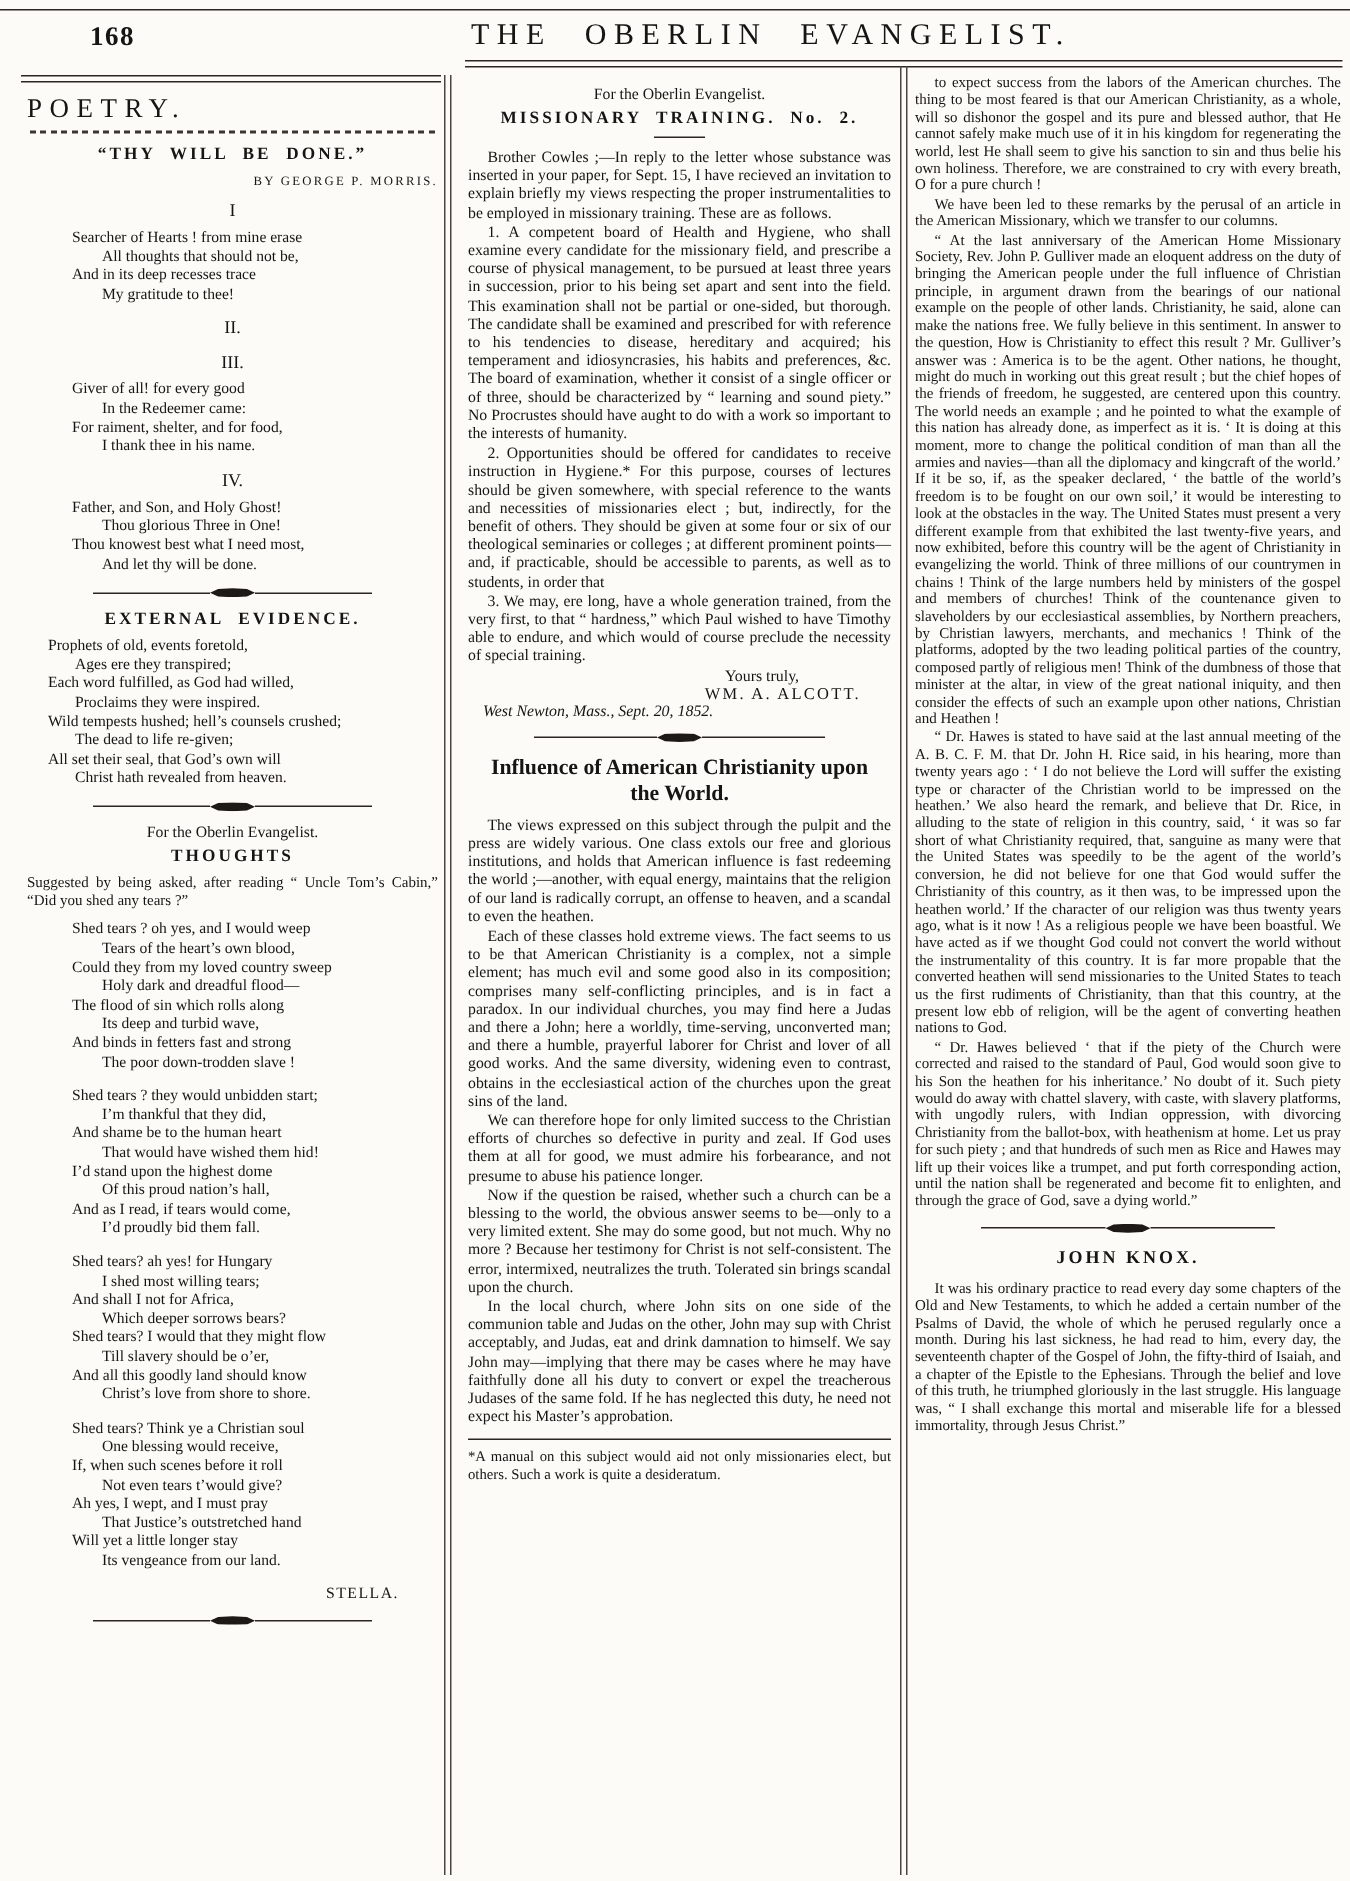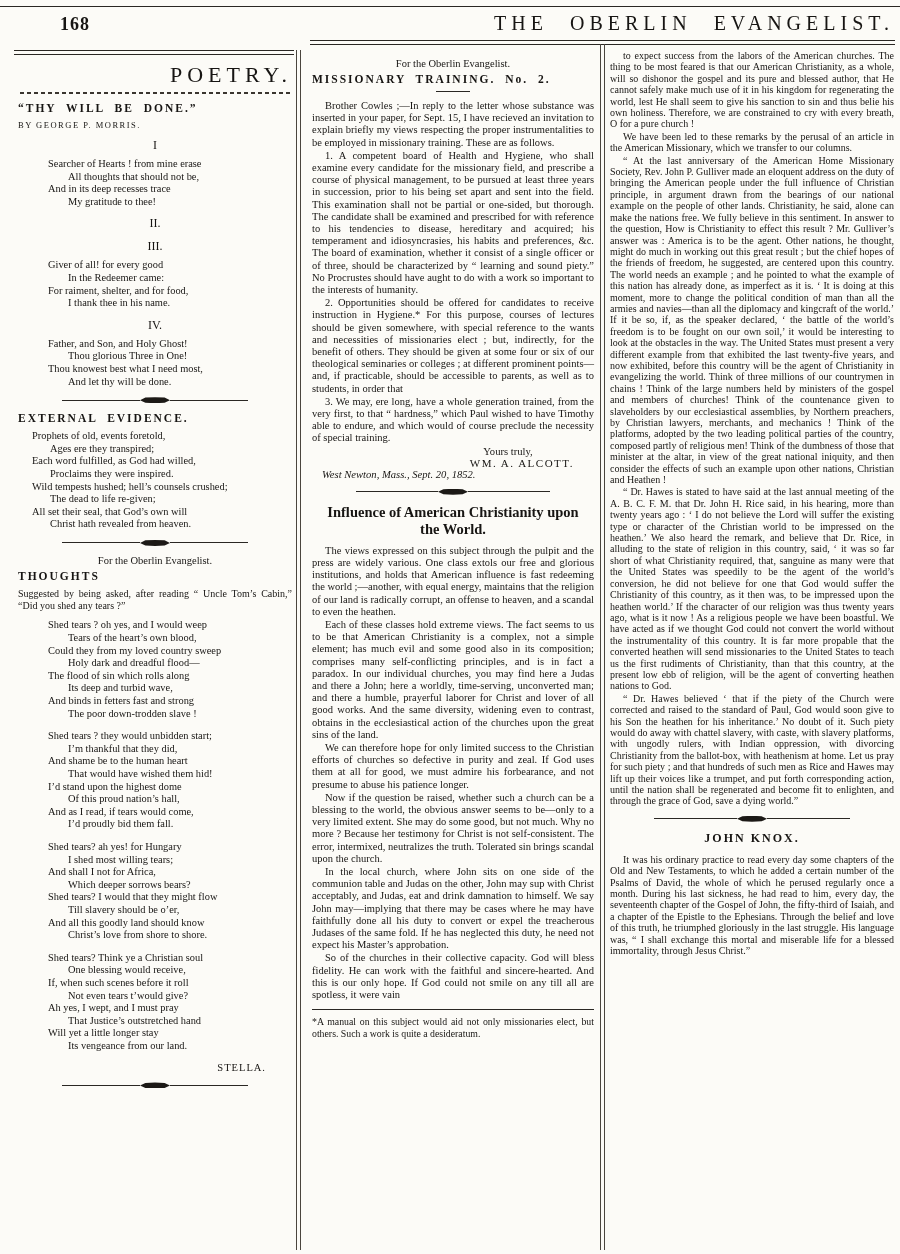--- a/index.html
+++ b/index.html
@@ -6,35 +6,35 @@
   body{
     width:900px;height:1254px;position:relative;overflow:hidden;
     background:#fcfbf7;color:#171513;
     font-family:"Liberation Serif","DejaVu Serif",serif;
     -webkit-font-smoothing:antialiased;
   }
   .rule{position:absolute;border-top:1px solid #2a2723;}
   .rule-double{position:absolute;height:3px;border-top:1px solid #2a2723;border-bottom:1px solid #2a2723;}
   .vdiv{position:absolute;width:3px;border-left:1px solid #4a453e;border-right:1px solid #4a453e;}
   .page-number{position:absolute;left:24px;top:14px;font-size:18px;font-weight:bold;letter-spacing:1px;margin-left:36px;}
-  .masthead{position:absolute;left:314px;top:12px;width:580px;text-align:right;
+  .masthead{position:absolute;left:314px;top:12px;width:580px;text-align:left;
     font-size:20px;letter-spacing:5px;word-spacing:12px;}
   .col{position:absolute;}
   .col-left{left:18px;top:60px;width:274px;}
   .col-mid{left:312px;top:52px;width:282px;}
   .col-right{left:610px;top:50px;width:284px;}
 
   .body-text{font-size:10.5px;line-height:12.2px;text-align:justify;}
   .col-right .body-text .para{font-size:10px;line-height:11.4px;}
   .para{text-indent:13px;margin:0 0 1px 0;}
 
-  .section-title{text-align:right;font-size:22px;letter-spacing:5px;margin:2px 0 4px;}
+  .section-title{text-align:left;font-size:18px;letter-spacing:5px;margin:2px 0 4px;}
   .wavy{height:2px;margin:0 2px 8px;background:repeating-linear-gradient(90deg,#3a352f 0 4px,transparent 4px 7px);}
-  .poem-title{text-align:left;font-weight:bold;font-size:11.5px;letter-spacing:2px;word-spacing:5px;margin:4px 0 6px;font-family:Liberation Serif, serif;}
-  .byline{text-align:left;font-size:8.5px;letter-spacing:1.5px;margin-bottom:4px;}
+  .poem-title{text-align:center;font-weight:bold;font-size:11.5px;letter-spacing:2px;word-spacing:5px;margin:4px 0 6px;font-family:Liberation Serif, serif;}
+  .byline{text-align:right;font-size:8.5px;letter-spacing:1.5px;margin-bottom:4px;}
   .stanza-num{text-align:center;font-size:12px;margin:8px 0 5px;}
   .poem{font-size:10.4px;line-height:12.6px;}
   .poem > div:nth-child(odd){margin-left:30px;}
   .poem > div:nth-child(even){margin-left:50px;}
   .poem2 > div:nth-child(odd){margin-left:14px;}
   .poem2 > div:nth-child(even){margin-left:32px;}
   .stanza{margin-bottom:10px;}
   .kicker{text-align:center;font-size:10.5px;margin:6px 0 3px;}
   .note{font-size:10px;line-height:11.8px;text-align:justify;margin:2px 0 8px;}
   .sig-right{text-align:right;padding-right:26px;font-size:10.5px;letter-spacing:1px;margin-top:2px;}
@@ -194,21 +194,20 @@
       <span class="orn-diamond"></span>
     </div>
 
   <div class="head2">Influence of American Christianity upon the World.</div>
   <div class="body-text">
       <div class="para">The views expressed on this subject through the pulpit and the press are widely various.  One class extols our free and glorious institutions, and holds that American influence is fast redeeming the world ;—another, with equal energy, maintains that the religion of our land is radically corrupt, an offense to heaven, and a scandal to even the heathen.</div>
       <div class="para">Each of these classes hold extreme views.  The fact seems to us to be that American Christianity is a complex, not a simple element; has much evil and some good also in its composition; comprises many self-conflicting principles, and is in fact a paradox.  In our individual churches, you may find here a Judas and there a John; here a worldly, time-serving, unconverted man; and there a humble, prayerful laborer for Christ and lover of all good works.  And the same diversity, widening even to contrast, obtains in the ecclesiastical action of the churches upon the great sins of the land.</div>
       <div class="para">We can therefore hope for only limited success to the Christian efforts of churches so defective in purity and zeal.  If God uses them at all for good, we must admire his forbearance, and not presume to abuse his patience longer.</div>
       <div class="para">Now if the question be raised, whether such a church can be a blessing to the world, the obvious answer seems to be—only to a very limited extent.  She may do some good, but not much.  Why no more ?  Because her testimony for Christ is not self-consistent.  The error, intermixed, neutralizes the truth.  Tolerated sin brings scandal upon the church.</div>
       <div class="para">In the local church, where John sits on one side of the communion table and Judas on the other, John may sup with Christ acceptably, and Judas, eat and drink damnation to himself.  We say John may—implying that there may be cases where he may have faithfully done all his duty to convert or expel the treacherous Judases of the same fold.  If he has neglected this duty, he need not expect his Master’s approbation.</div>
-      <div class="para">So of the churches in their collective capacity.  God will bless fidelity.  He can work with the faithful and sincere-hearted.  And this is our only hope.  If God could not smile on any till all are spotless, it were vain</div>
     </div>
 
   <div class="footrule">
     <div class="footnote">*A manual on this subject would aid not only missionaries elect, but others.  Such a work is quite a desideratum.</div>
   </div>
 </div>
 
 <div class="col col-right">
   <div class="body-text">
       <div class="para">to expect success from the labors of the American churches.  The thing to be most feared is that our American Christianity, as a whole, will so dishonor the gospel and its pure and blessed author, that He cannot safely make much use of it in his kingdom for regenerating the world, lest He shall seem to give his sanction to sin and thus belie his own holiness.  Therefore, we are constrained to cry with every breath, O for a pure church !</div>

